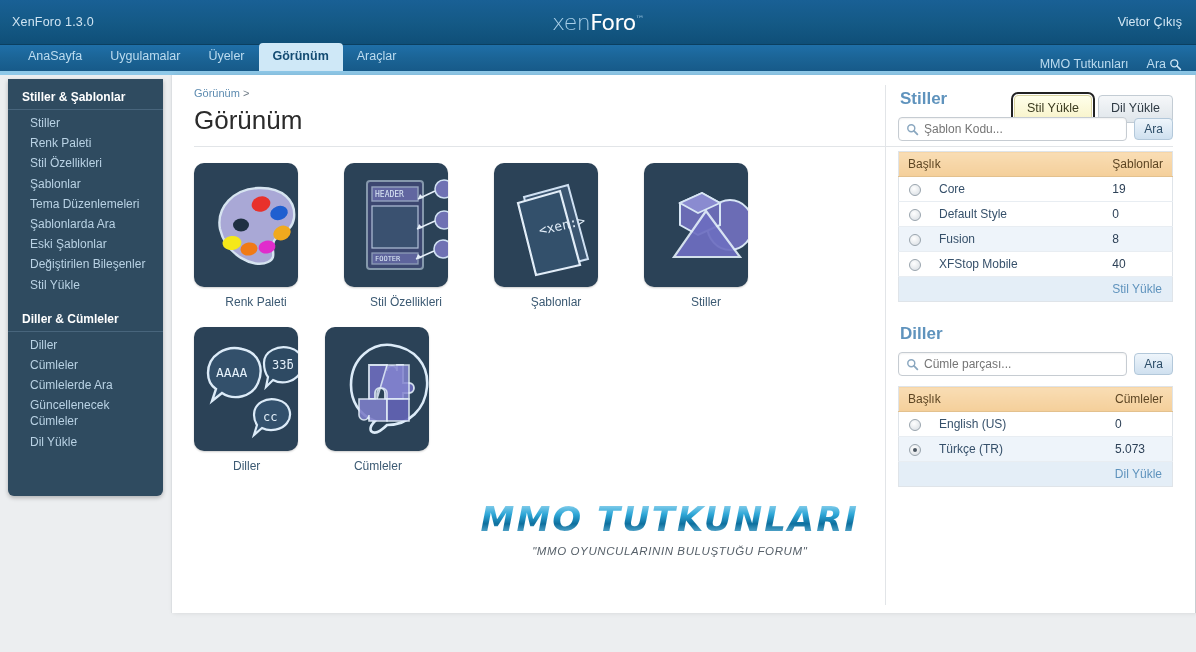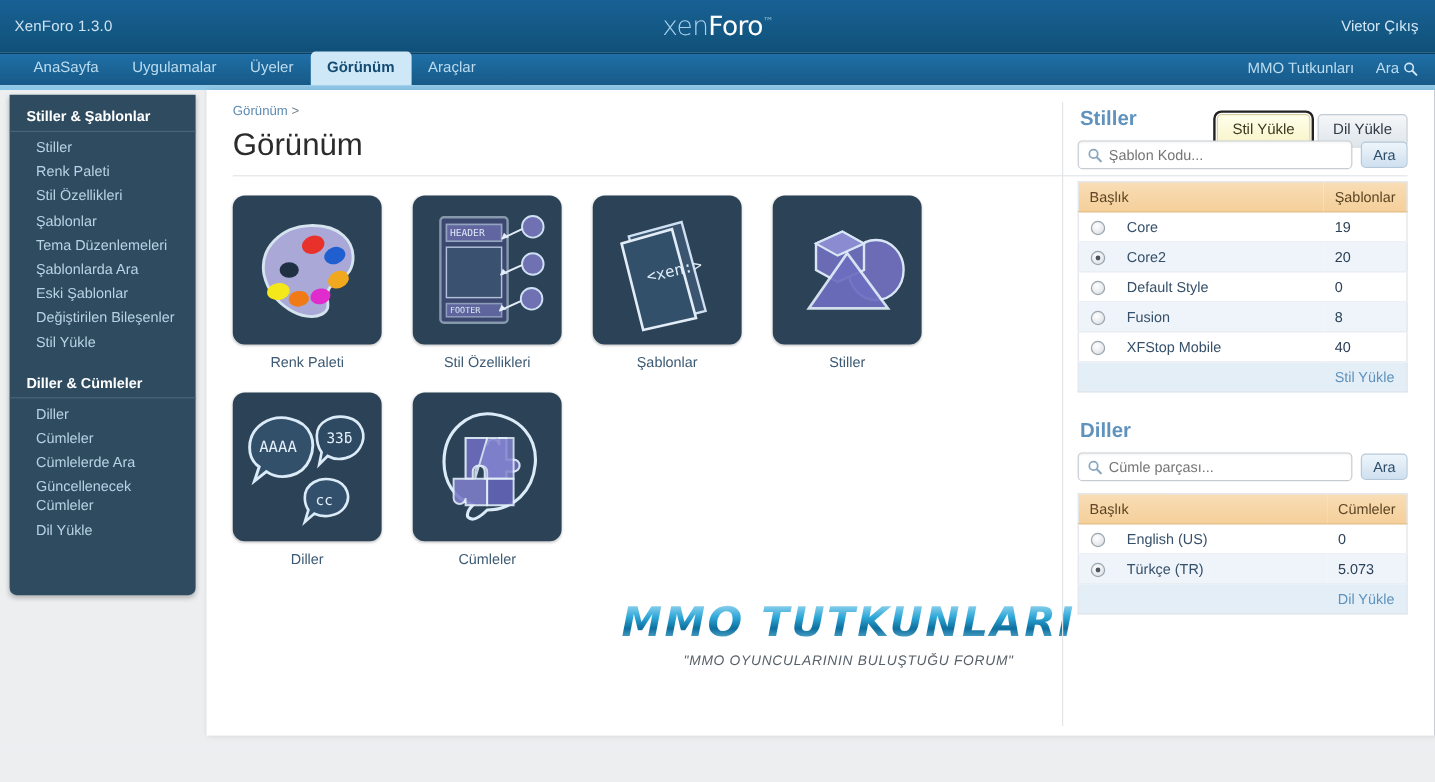--- a/index.html
+++ b/index.html
@@ -47,21 +47,21 @@
   .navtab {
     padding: 5px 14px 6px; font-size: 12.5px; color: #bcdcf0;
     cursor: pointer; line-height: 1.4;
   }
   .navtab.active {
     background: #cfe8f7; color: #134b72; font-weight: bold;
     border-radius: 4px 4px 0 0;
   }
   .nav-right {
     margin-left: auto; margin-right: 14px; display: flex; align-items: center;
-    gap: 18px; padding-bottom: 7px;
+    gap: 18px; padding-bottom: 0;
   }
   .nav-right span { font-size: 12.5px; color: #bcdcf0; cursor: pointer; }
   .nav-search { display: flex; align-items: center; gap: 3px; cursor: pointer; }
   .mag { width: 13px; height: 13px; display: inline-block; }
 
   
   .page {
     display: flex; height: 547px; background: #eceef0;
     position: relative;
   }
@@ -125,21 +125,21 @@
     background: linear-gradient(to bottom,#f5f7f9,#dfe5ea);
     border: 1px solid #c3ccd4; color: #2f3a44;
   }
 
   
   .main-split { display: flex; gap: 0; margin-top: 16px; }
   .tiles-area { width: 665px; }
   .tile-row { display: flex; gap: 26px; margin-bottom: 18px; }
   .tile { width: 124px; text-align: center; cursor: pointer; }
   .tile-thumb {
-    width: 124px; height: 124px; border-radius: 10px;
+    width: 104px; height: 124px; border-radius: 10px;
     background: #2b4257; position: relative; overflow: hidden;
     box-shadow: 0 1px 2px rgba(0,0,0,.2);
   }
   .tile-label {
     font-size: 12px; color: #3c5a73; margin-top: 8px;
   }
   .tile-thumb svg { position: absolute; left: 0; top: 0; }
 
   
   .logo-block {
@@ -438,25 +438,20 @@
               <th colspan="2">Başlık</th>
               <th class="num">Şablonlar</th>
             </tr>
           </thead>
           <tbody>
             <tr>
               <td class="rad"><span class="radio"></span></td>
               <td>Core</td>
               <td class="num">19</td>
             </tr>
-            <tr class="alt">
-              <td class="rad"><span class="radio on"></span></td>
-              <td>Core2</td>
-              <td class="num">20</td>
-            </tr>
             <tr>
               <td class="rad"><span class="radio"></span></td>
               <td>Default Style</td>
               <td class="num">0</td>
             </tr>
             <tr class="alt">
               <td class="rad"><span class="radio"></span></td>
               <td>Fusion</td>
               <td class="num">8</td>
             </tr>

